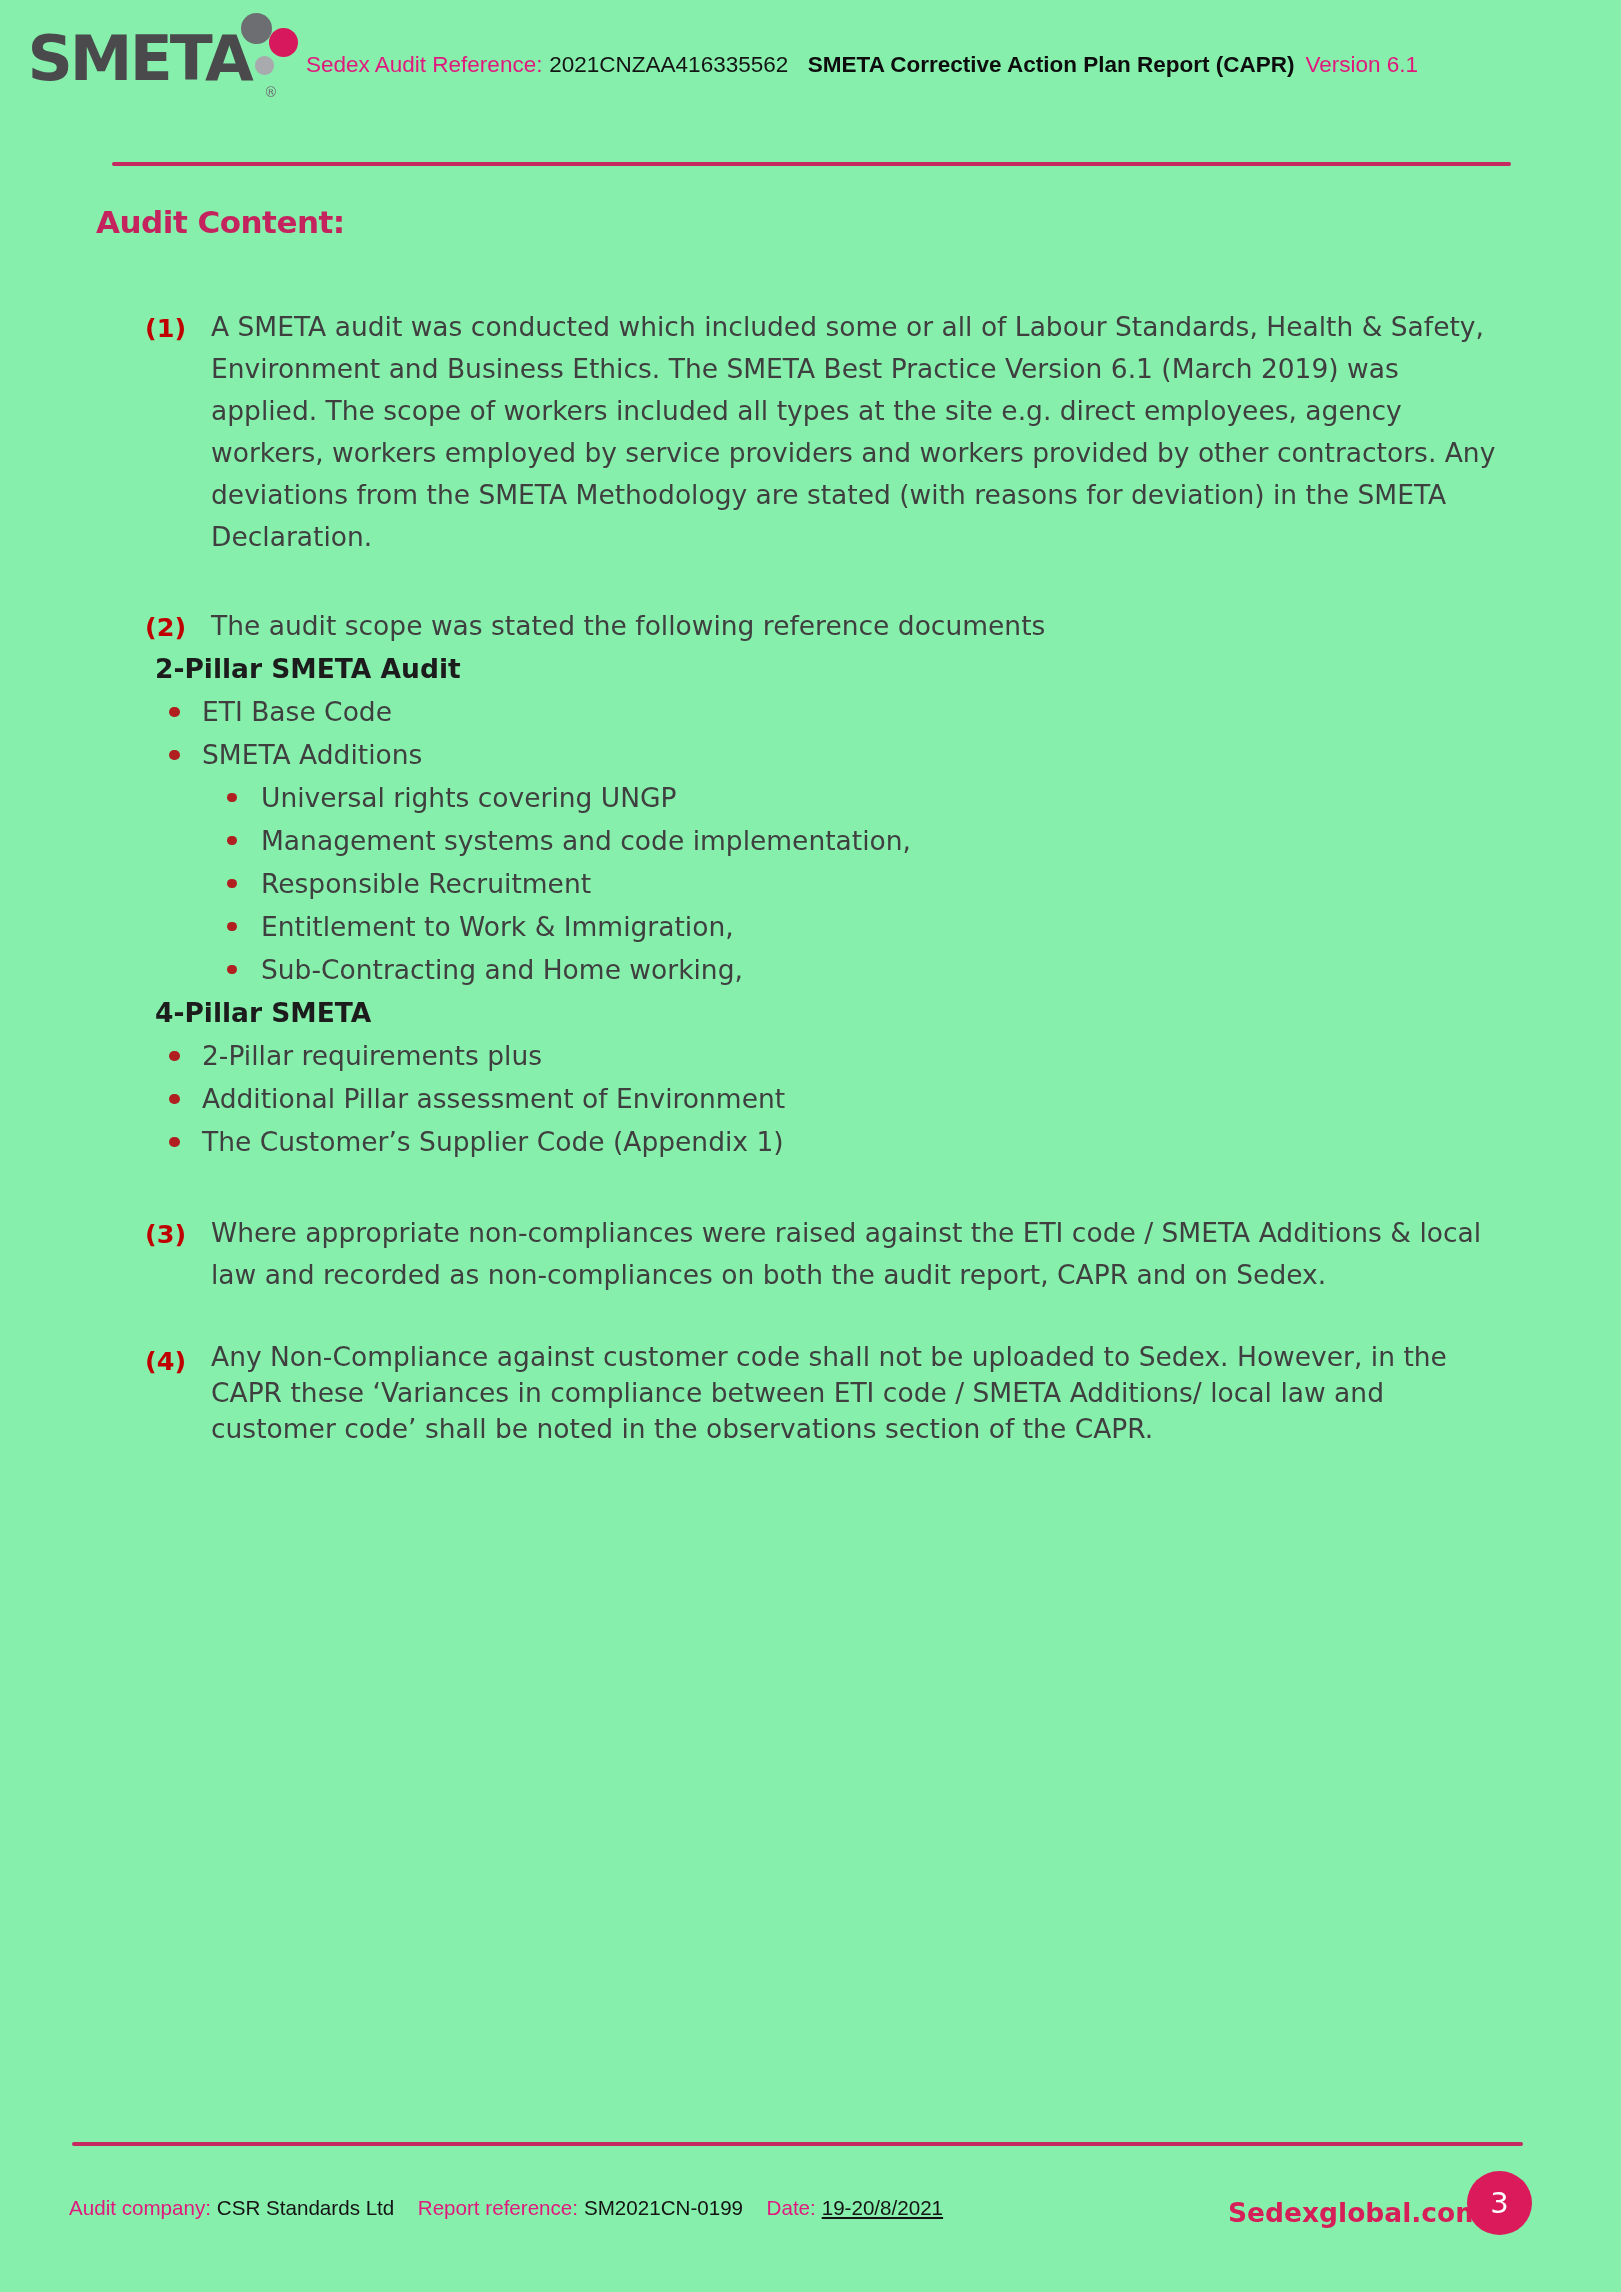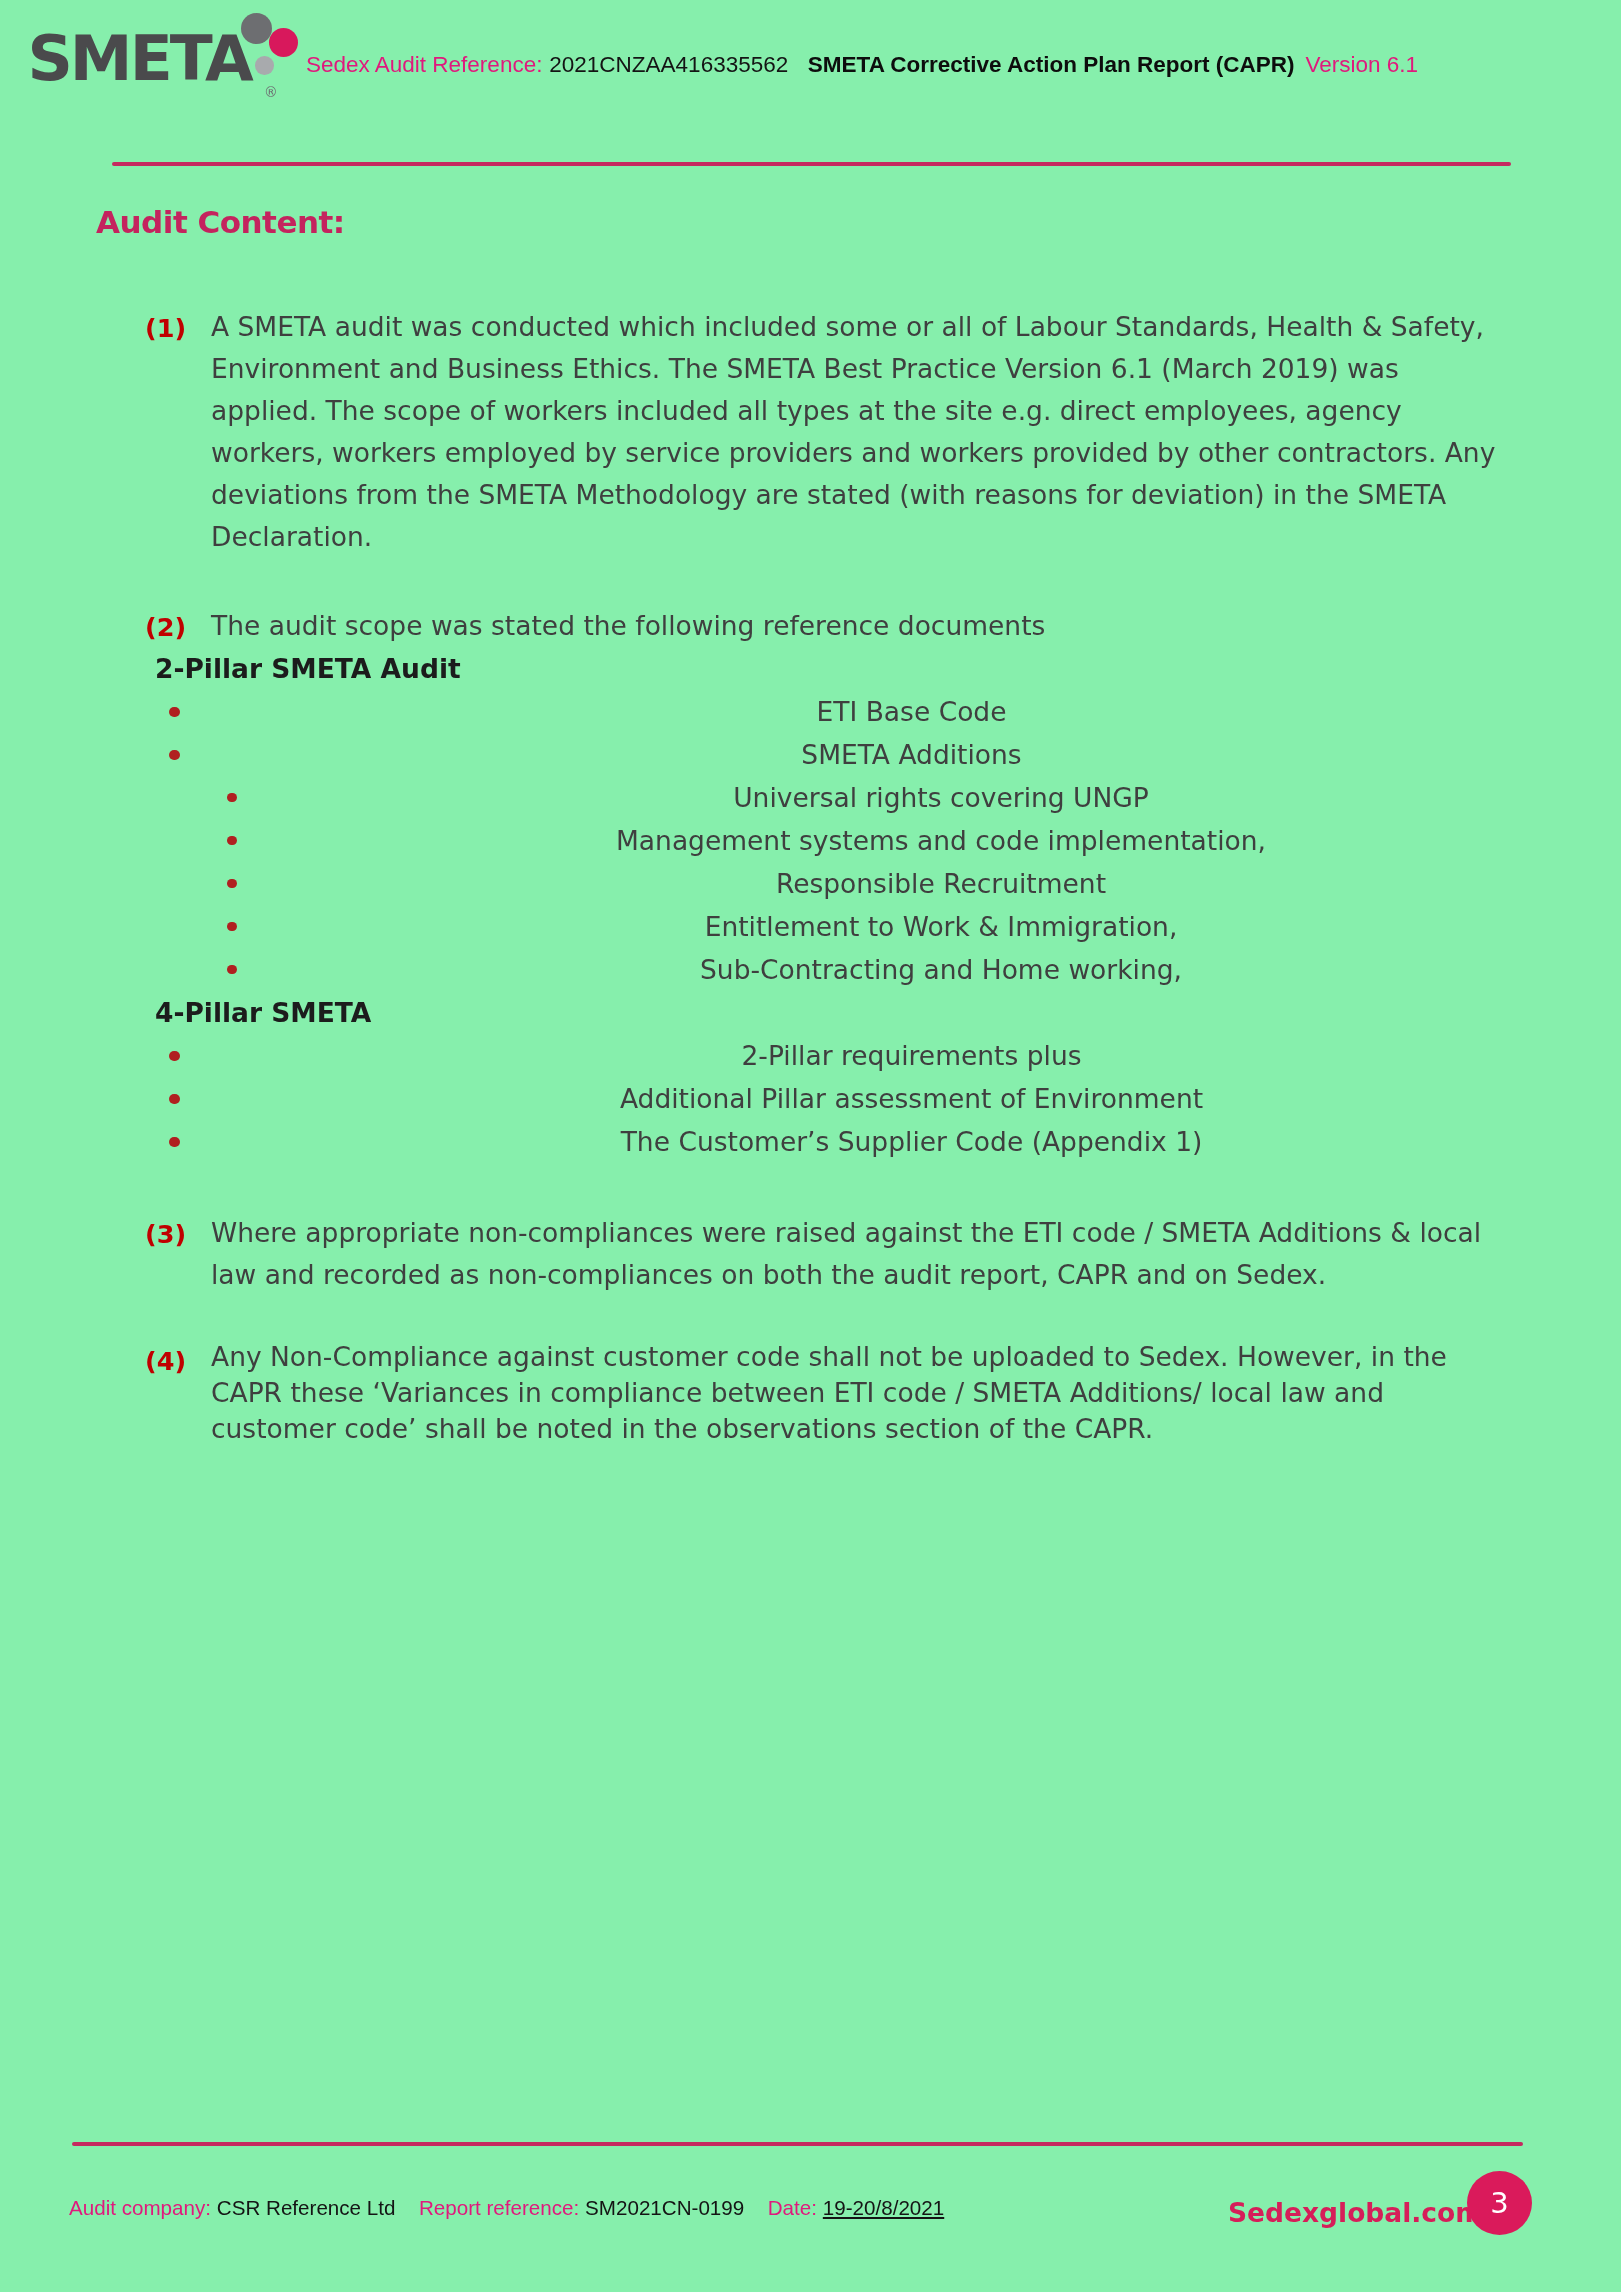--- a/index.html
+++ b/index.html
@@ -56,21 +56,21 @@
 
   .item-2 { margin-top: 47px; }
   .item-3 { margin-top: 49px; }
   .item-4 { margin-top: 43px; }
   .item-4 p { line-height: 36px; }
 
   .list-heading {
     margin-left: 155px; height: 43px; line-height: 43px;
     font-size: 26.5px; font-weight: bold; color: #1c1c1c;
   }
-  .brow { position: relative; height: 43px; line-height: 43px; font-size: 26.5px; color: #3f3f3f; text-align: center; }
+  .brow { position: relative; height: 43px; line-height: 43px; font-size: 26.5px; color: #3f3f3f; }
   .brow .bdot { position: absolute; top: 16.7px; width: 10.8px; height: 10.8px; border-radius: 50%; background: #b02020; }
   .brow-l1 { padding-left: 202px; }
   .brow-l1 .bdot { left: 169px; }
   .brow-l2 { padding-left: 261px; }
   .brow-l2 .bdot { left: 227px; width: 9.8px; height: 9.8px; }
 
   
   .rule-bottom {
     position: absolute; left: 72px; top: 2142px;
     width: 1451px; height: 3.9px; border-radius: 2px; background: #c5295f;
@@ -182,21 +182,21 @@
       <span class="num">(4)</span>
       <p>Any Non-Compliance against customer code shall not be uploaded to Sedex. However, in the CAPR these ‘Variances in compliance between ETI code / SMETA Additions/ local law and customer code’ shall be noted in the observations section of the CAPR.</p>
     </div>
 
   </div>
 
   <div>
     <div class="rule-bottom"></div>
 
     <div class="footer-info">
-      <span class="fi-pink">Audit company:</span><span class="fi-black">CSR Reference Ltd</span><span class="fi-pink">Report reference:</span><span class="fi-black">SM2021CN-0199</span><span class="fi-pink">Date:</span><span class="fi-black">19-20/8/2021</span>
+      <span class="fi-pink">Audit company:</span><span class="fi-black">CSR Standards Ltd</span><span class="fi-pink">Report reference:</span><span class="fi-black">SM2021CN-0199</span><span class="fi-pink">Date:</span><span class="fi-black">19-20/8/2021</span>
     </div>
 
     <div class="footer-site">Sedexglobal.com</div>
 
     <div class="page-badge">
       <span>3</span>
     </div>
   </div>
 
 </div>

